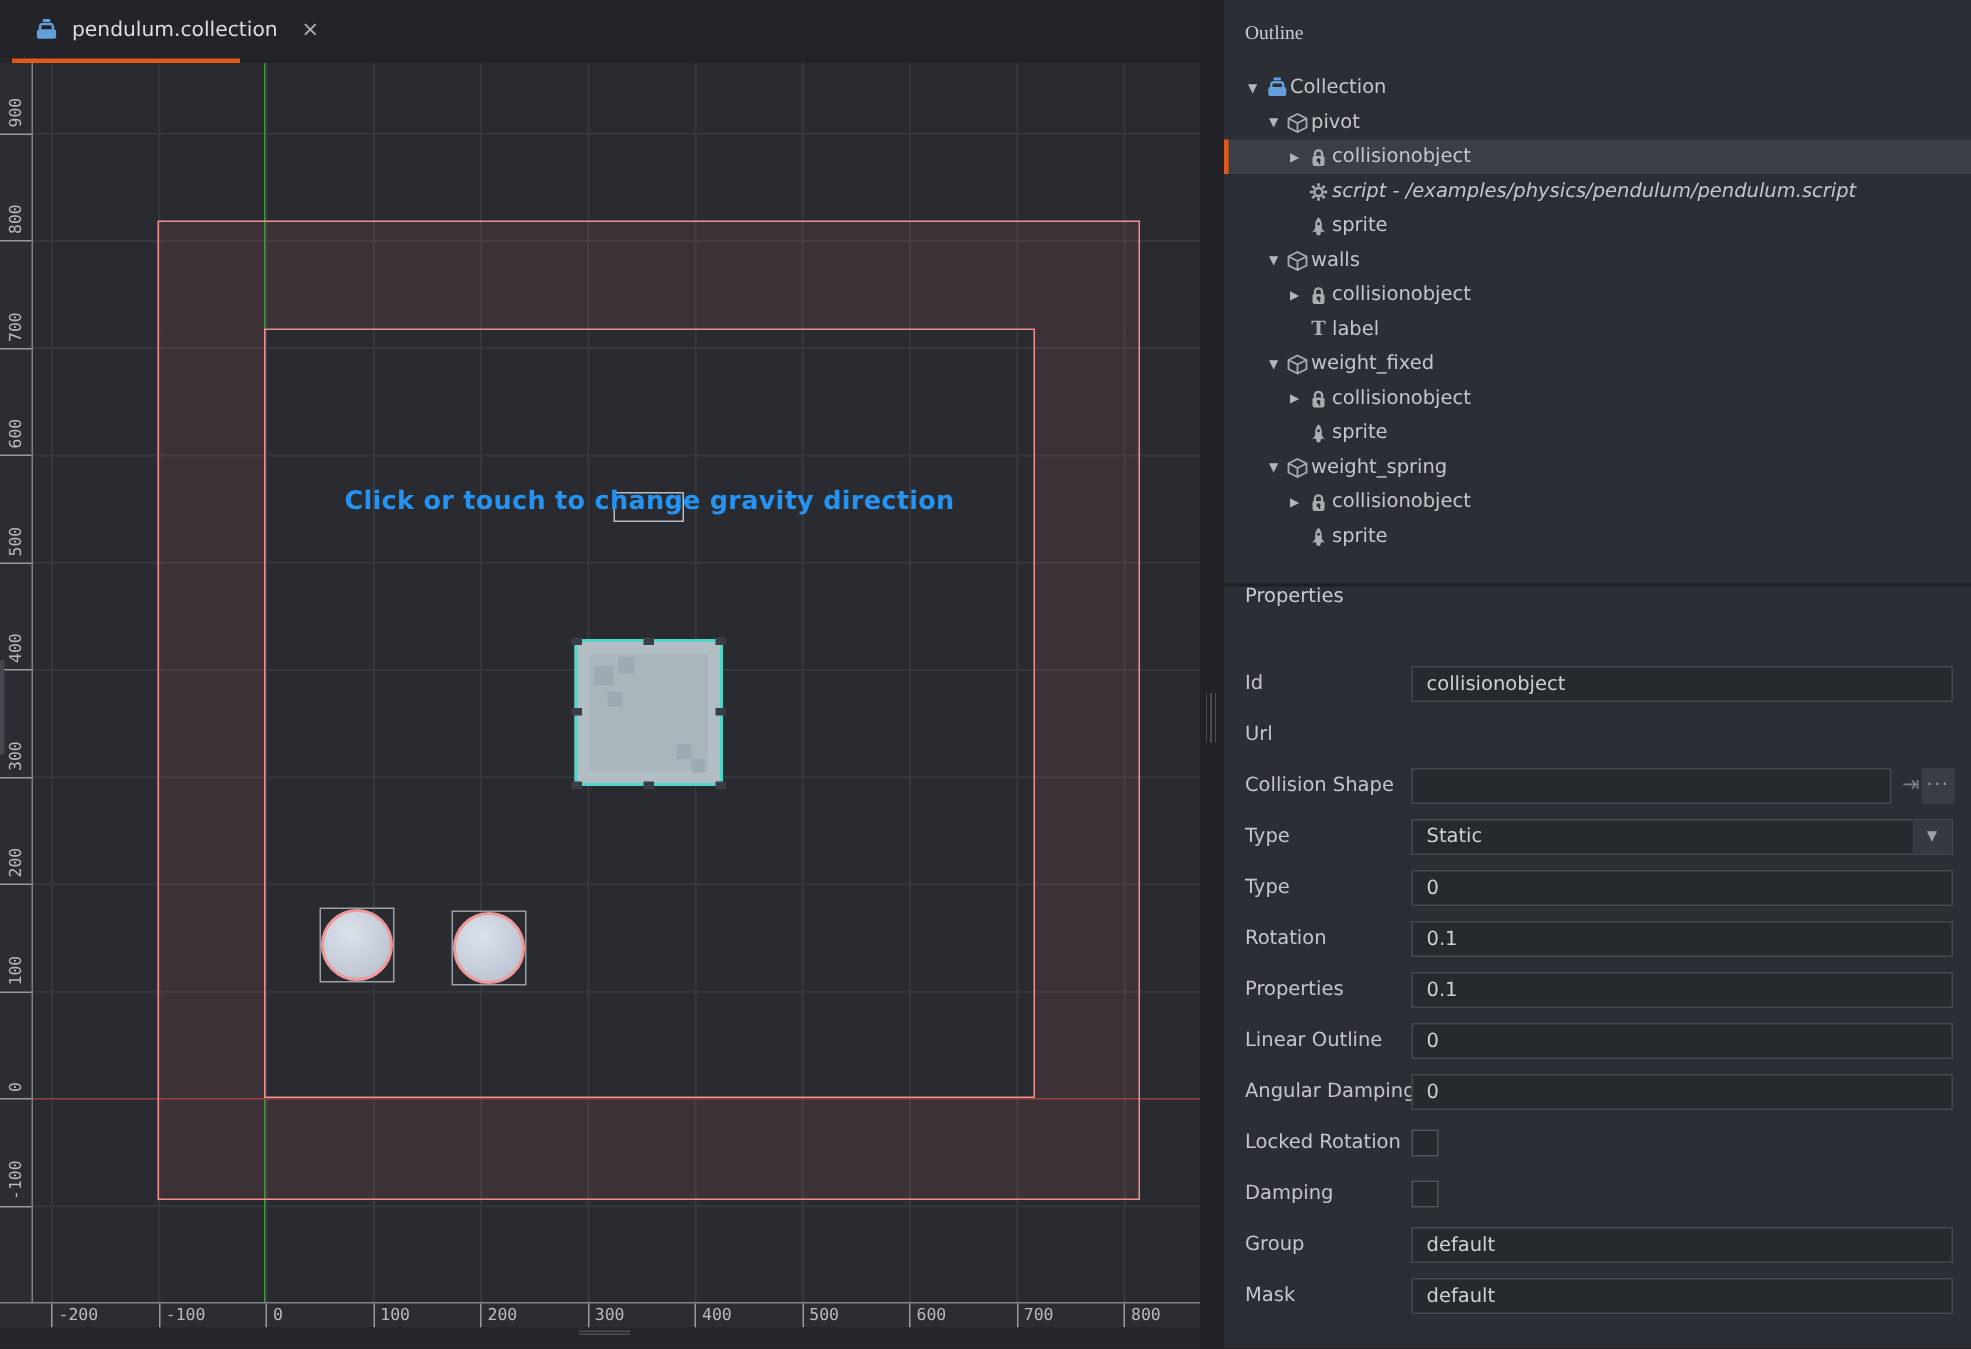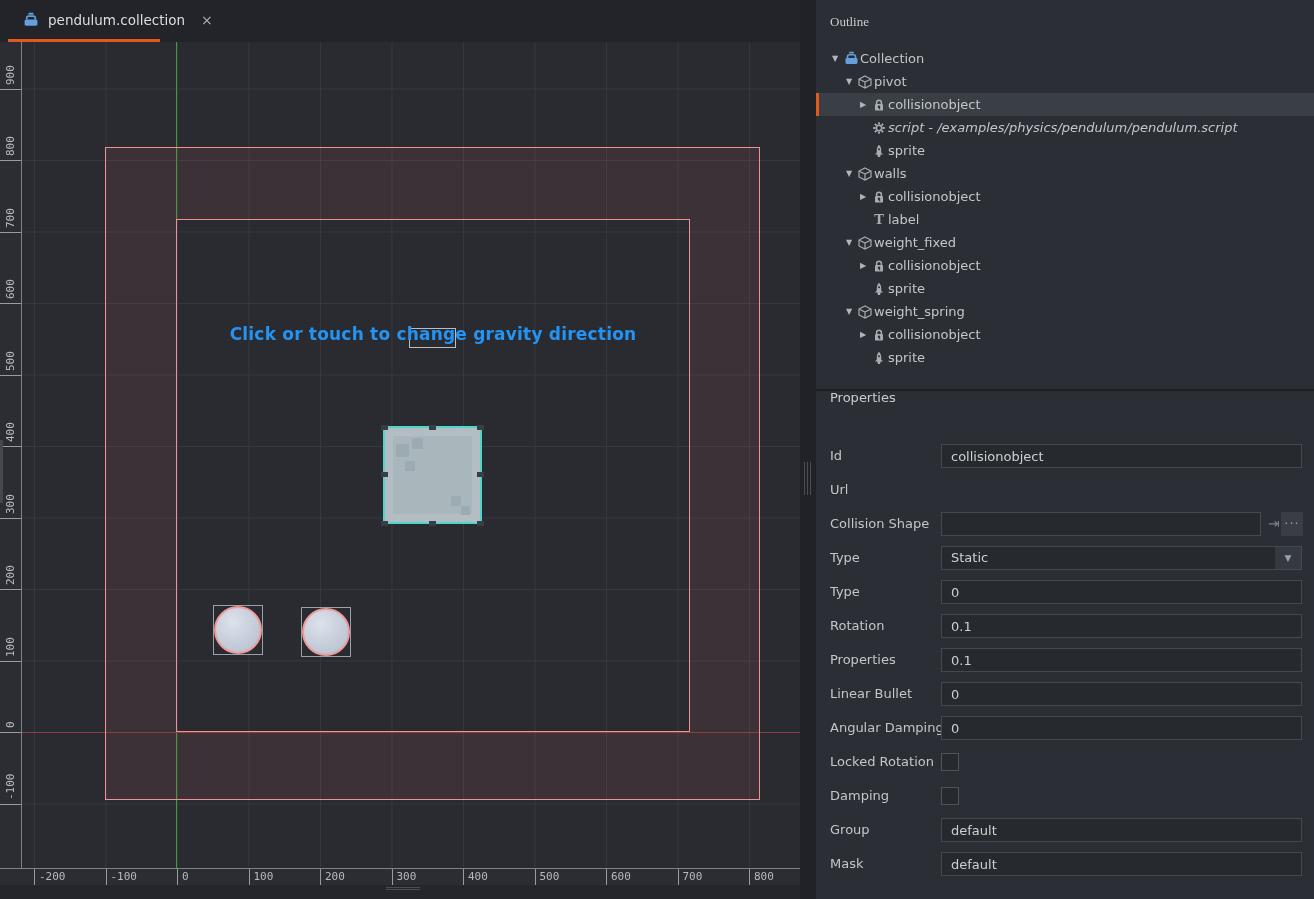--- a/index.html
+++ b/index.html
@@ -378,21 +378,21 @@
         </div>
         <div class="field" style="top: 614px;">
           <span class="flabel">Rotation</span>
           <div class="fctrl"><input class="tinput" value="0.1" style=""></div>
         </div>
         <div class="field" style="top: 648px;">
           <span class="flabel">Properties</span>
           <div class="fctrl"><input class="tinput" value="0.1" style=""></div>
         </div>
         <div class="field" style="top: 682px;">
-          <span class="flabel">Linear Bullet</span>
+          <span class="flabel">Linear Outline</span>
           <div class="fctrl"><input class="tinput" value="0" style=""></div>
         </div>
         <div class="field" style="top: 716px;">
           <span class="flabel">Angular Damping</span>
           <div class="fctrl"><input class="tinput" value="0" style=""></div>
         </div>
         <div class="field" style="top: 750px;">
           <span class="flabel">Locked Rotation</span>
           <div class="fctrl">
             <div class="checkbox"></div>

